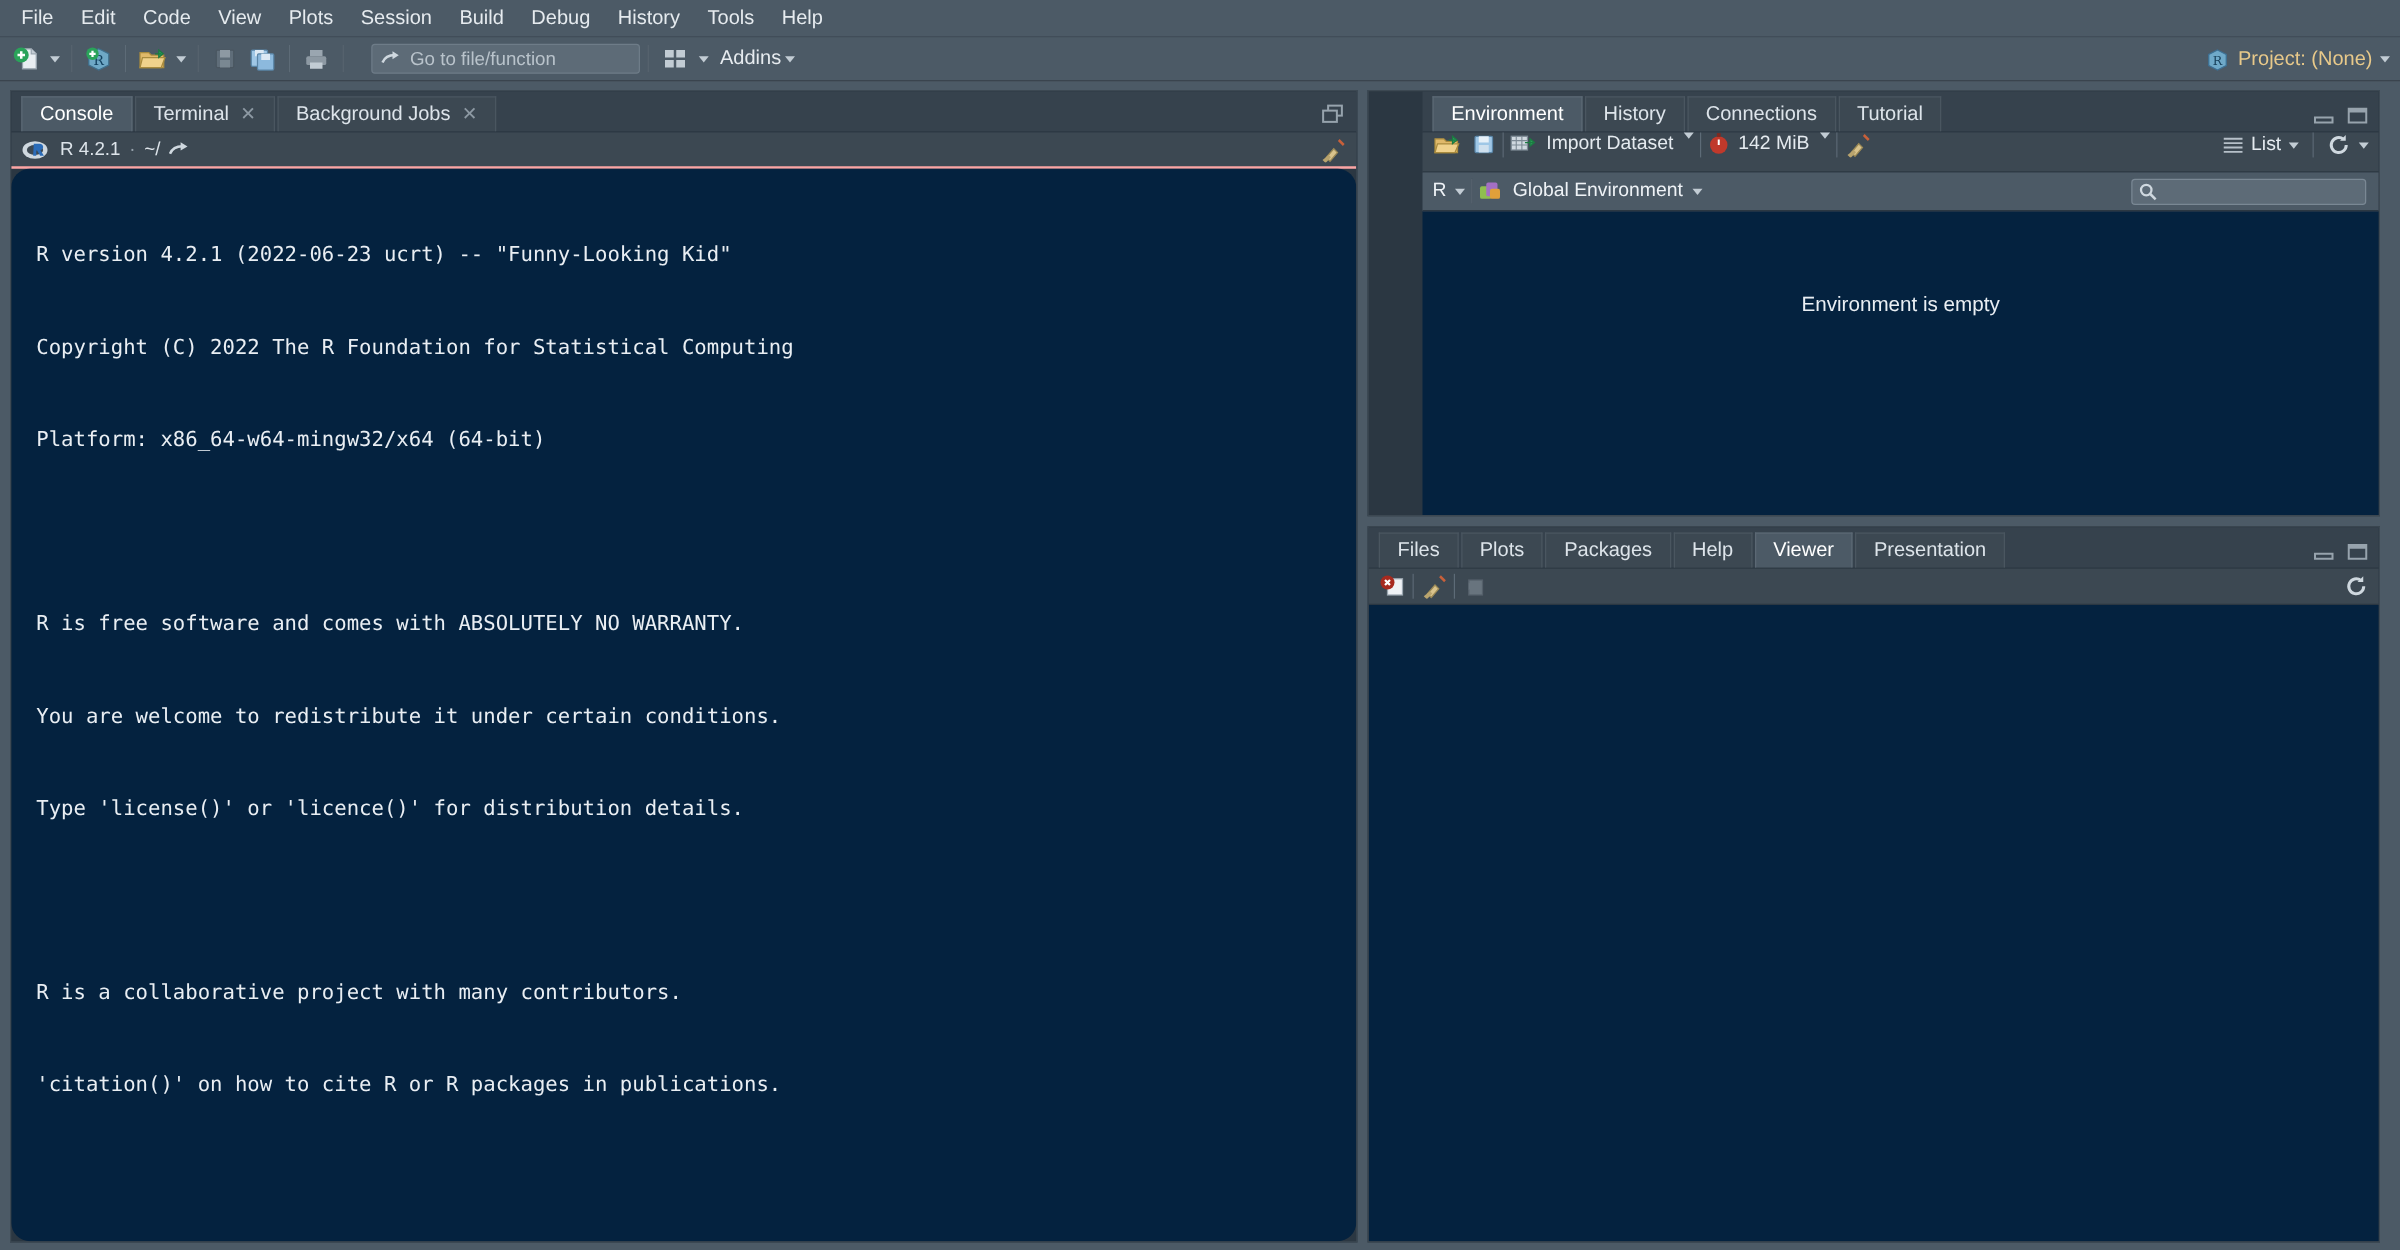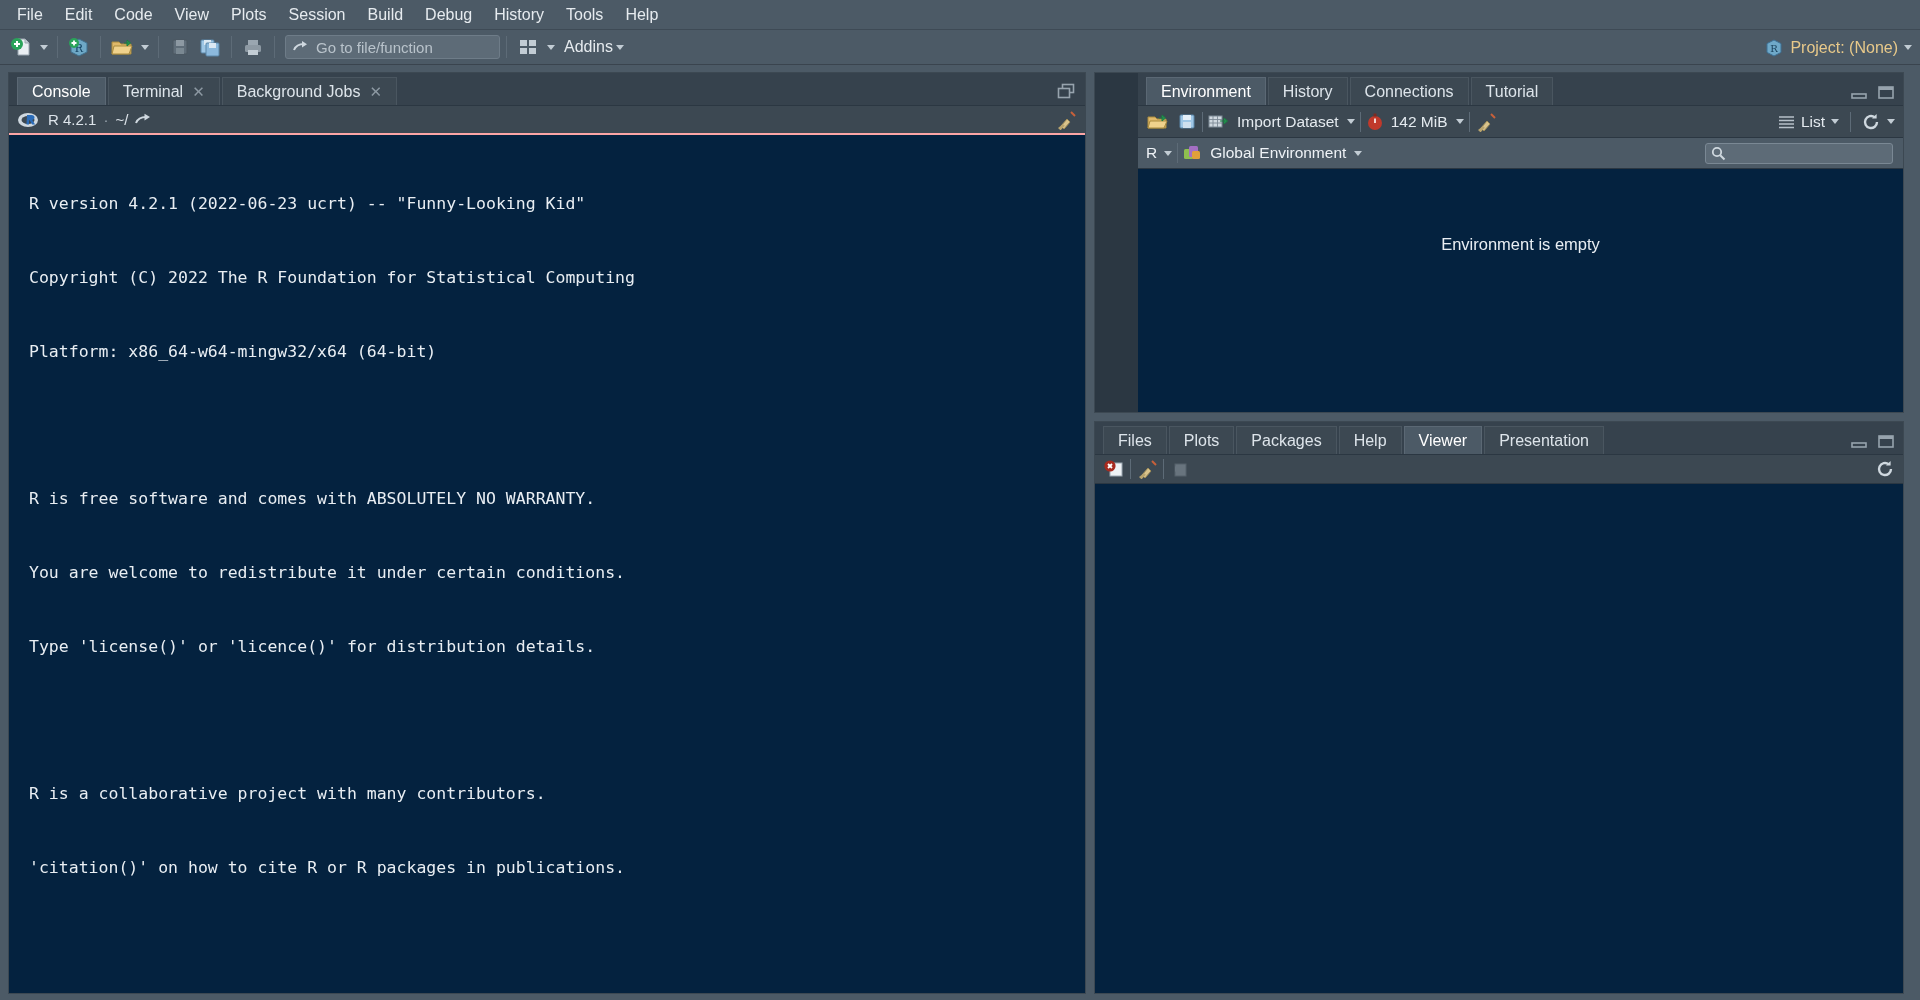--- a/index.html
+++ b/index.html
@@ -60,21 +60,21 @@
     margin: 0 6px;
     border-right: 1px solid #5d6b77;
   }
   #gotofile {
     width: 215px; height: 24px;
     background: #5d6b77;
     border: 1px solid #6e7c88;
     border-radius: 3px;
     display: flex; align-items: center;
     padding: 0 6px;
-    margin-left: 4px;
+    margin-left: 16px;
     cursor: text;
   }
   #gotofile .gf-text {
     color: #b9c3cb; font-size: 15px; margin-left: 7px;
   }
   #addins-label {
     color: #e6ebef; font-size: 16px; margin-left: 6px; cursor: default;
   }
   #project-area {
     position: absolute; right: 8px; top: 0;
@@ -157,28 +157,29 @@
     flex: 1 1 auto;
     background: #04223f;
     color: #e9eef3;
     font-family: "DejaVu Sans Mono", monospace;
     font-size: 16.5px;
     line-height: 24.6px;
     padding: 8px 0 0 20px;
     white-space: pre;
     overflow: hidden;
     position: relative;
+    border-radius: 15px;
   }
   #console-body .blank { height: 24.6px; }
 
   
   .envbar {
     height: 32px;
     background: #3c4852;
-    display: flex; align-items: center;
+    display: flex; align-items: flex-start;
     padding: 0 8px;
     flex: 0 0 32px;
     position: relative;
     border-bottom: 1px solid #2b3742;
   }
   .envbar-label { color: #e4eaef; font-size: 15.5px; }
   .envbar-right { position: absolute; right: 8px; display: flex; align-items: center; gap: 6px; }
 
   .envbar2 {
     height: 31px;

